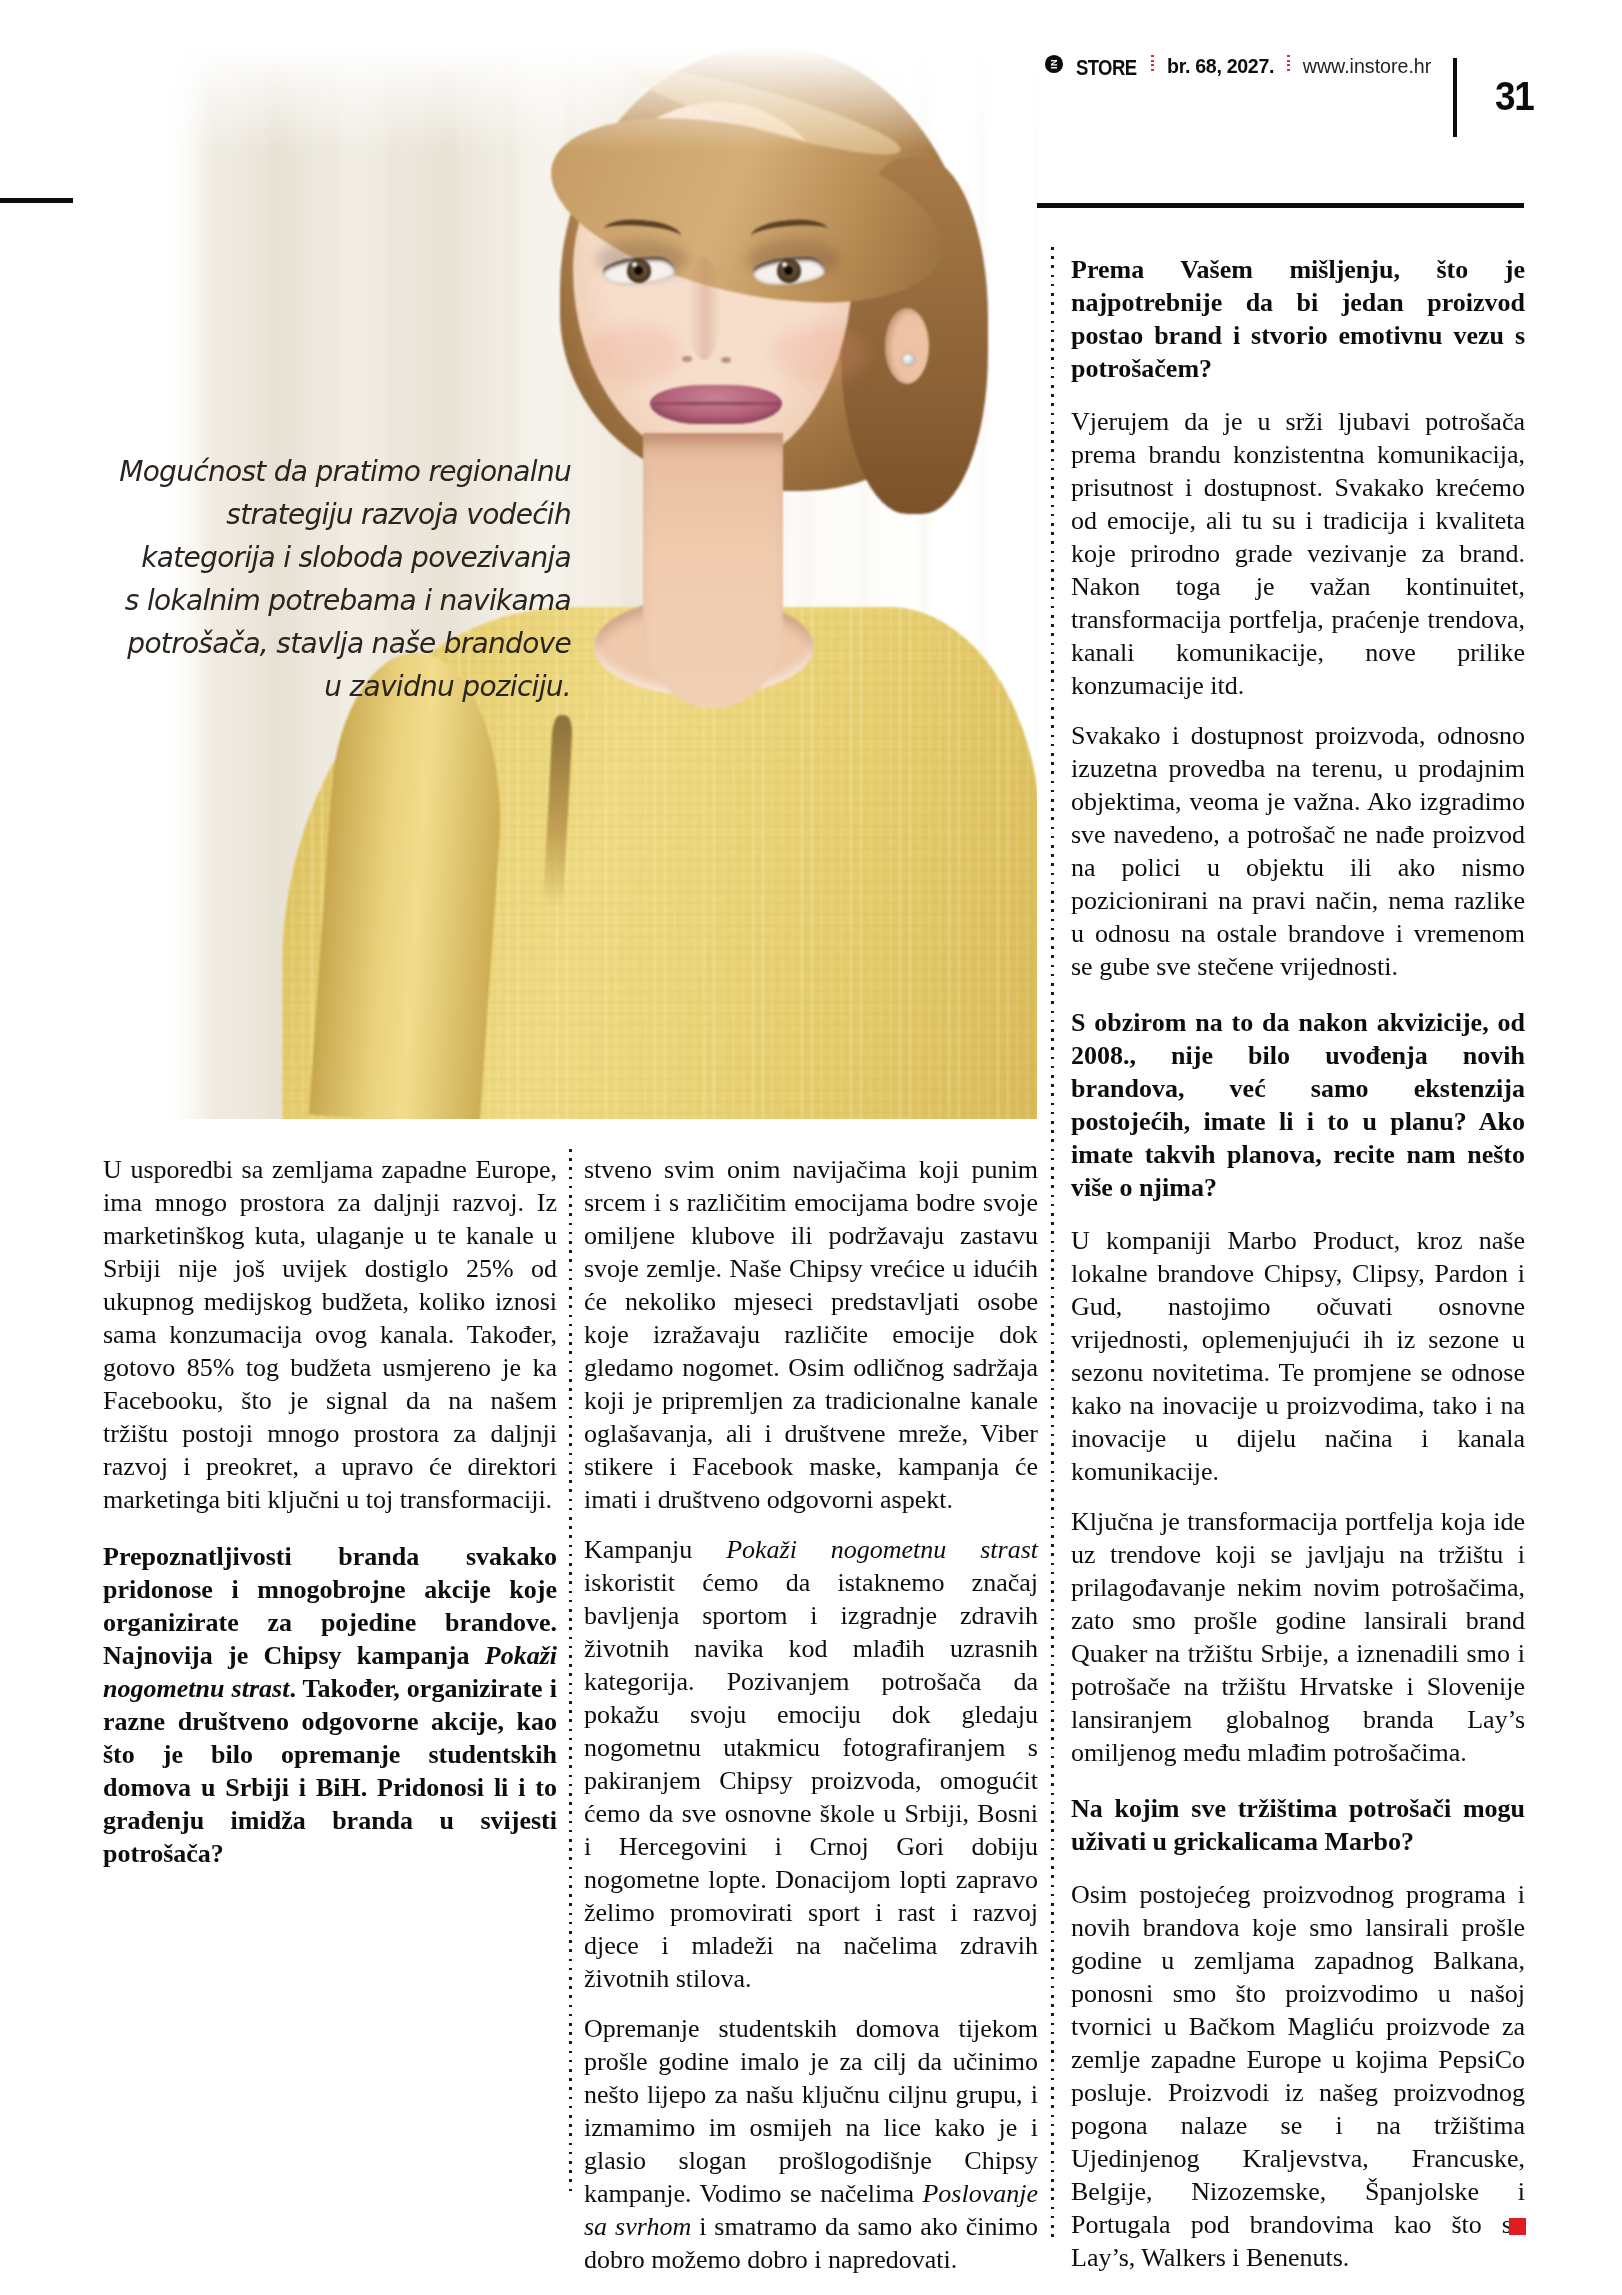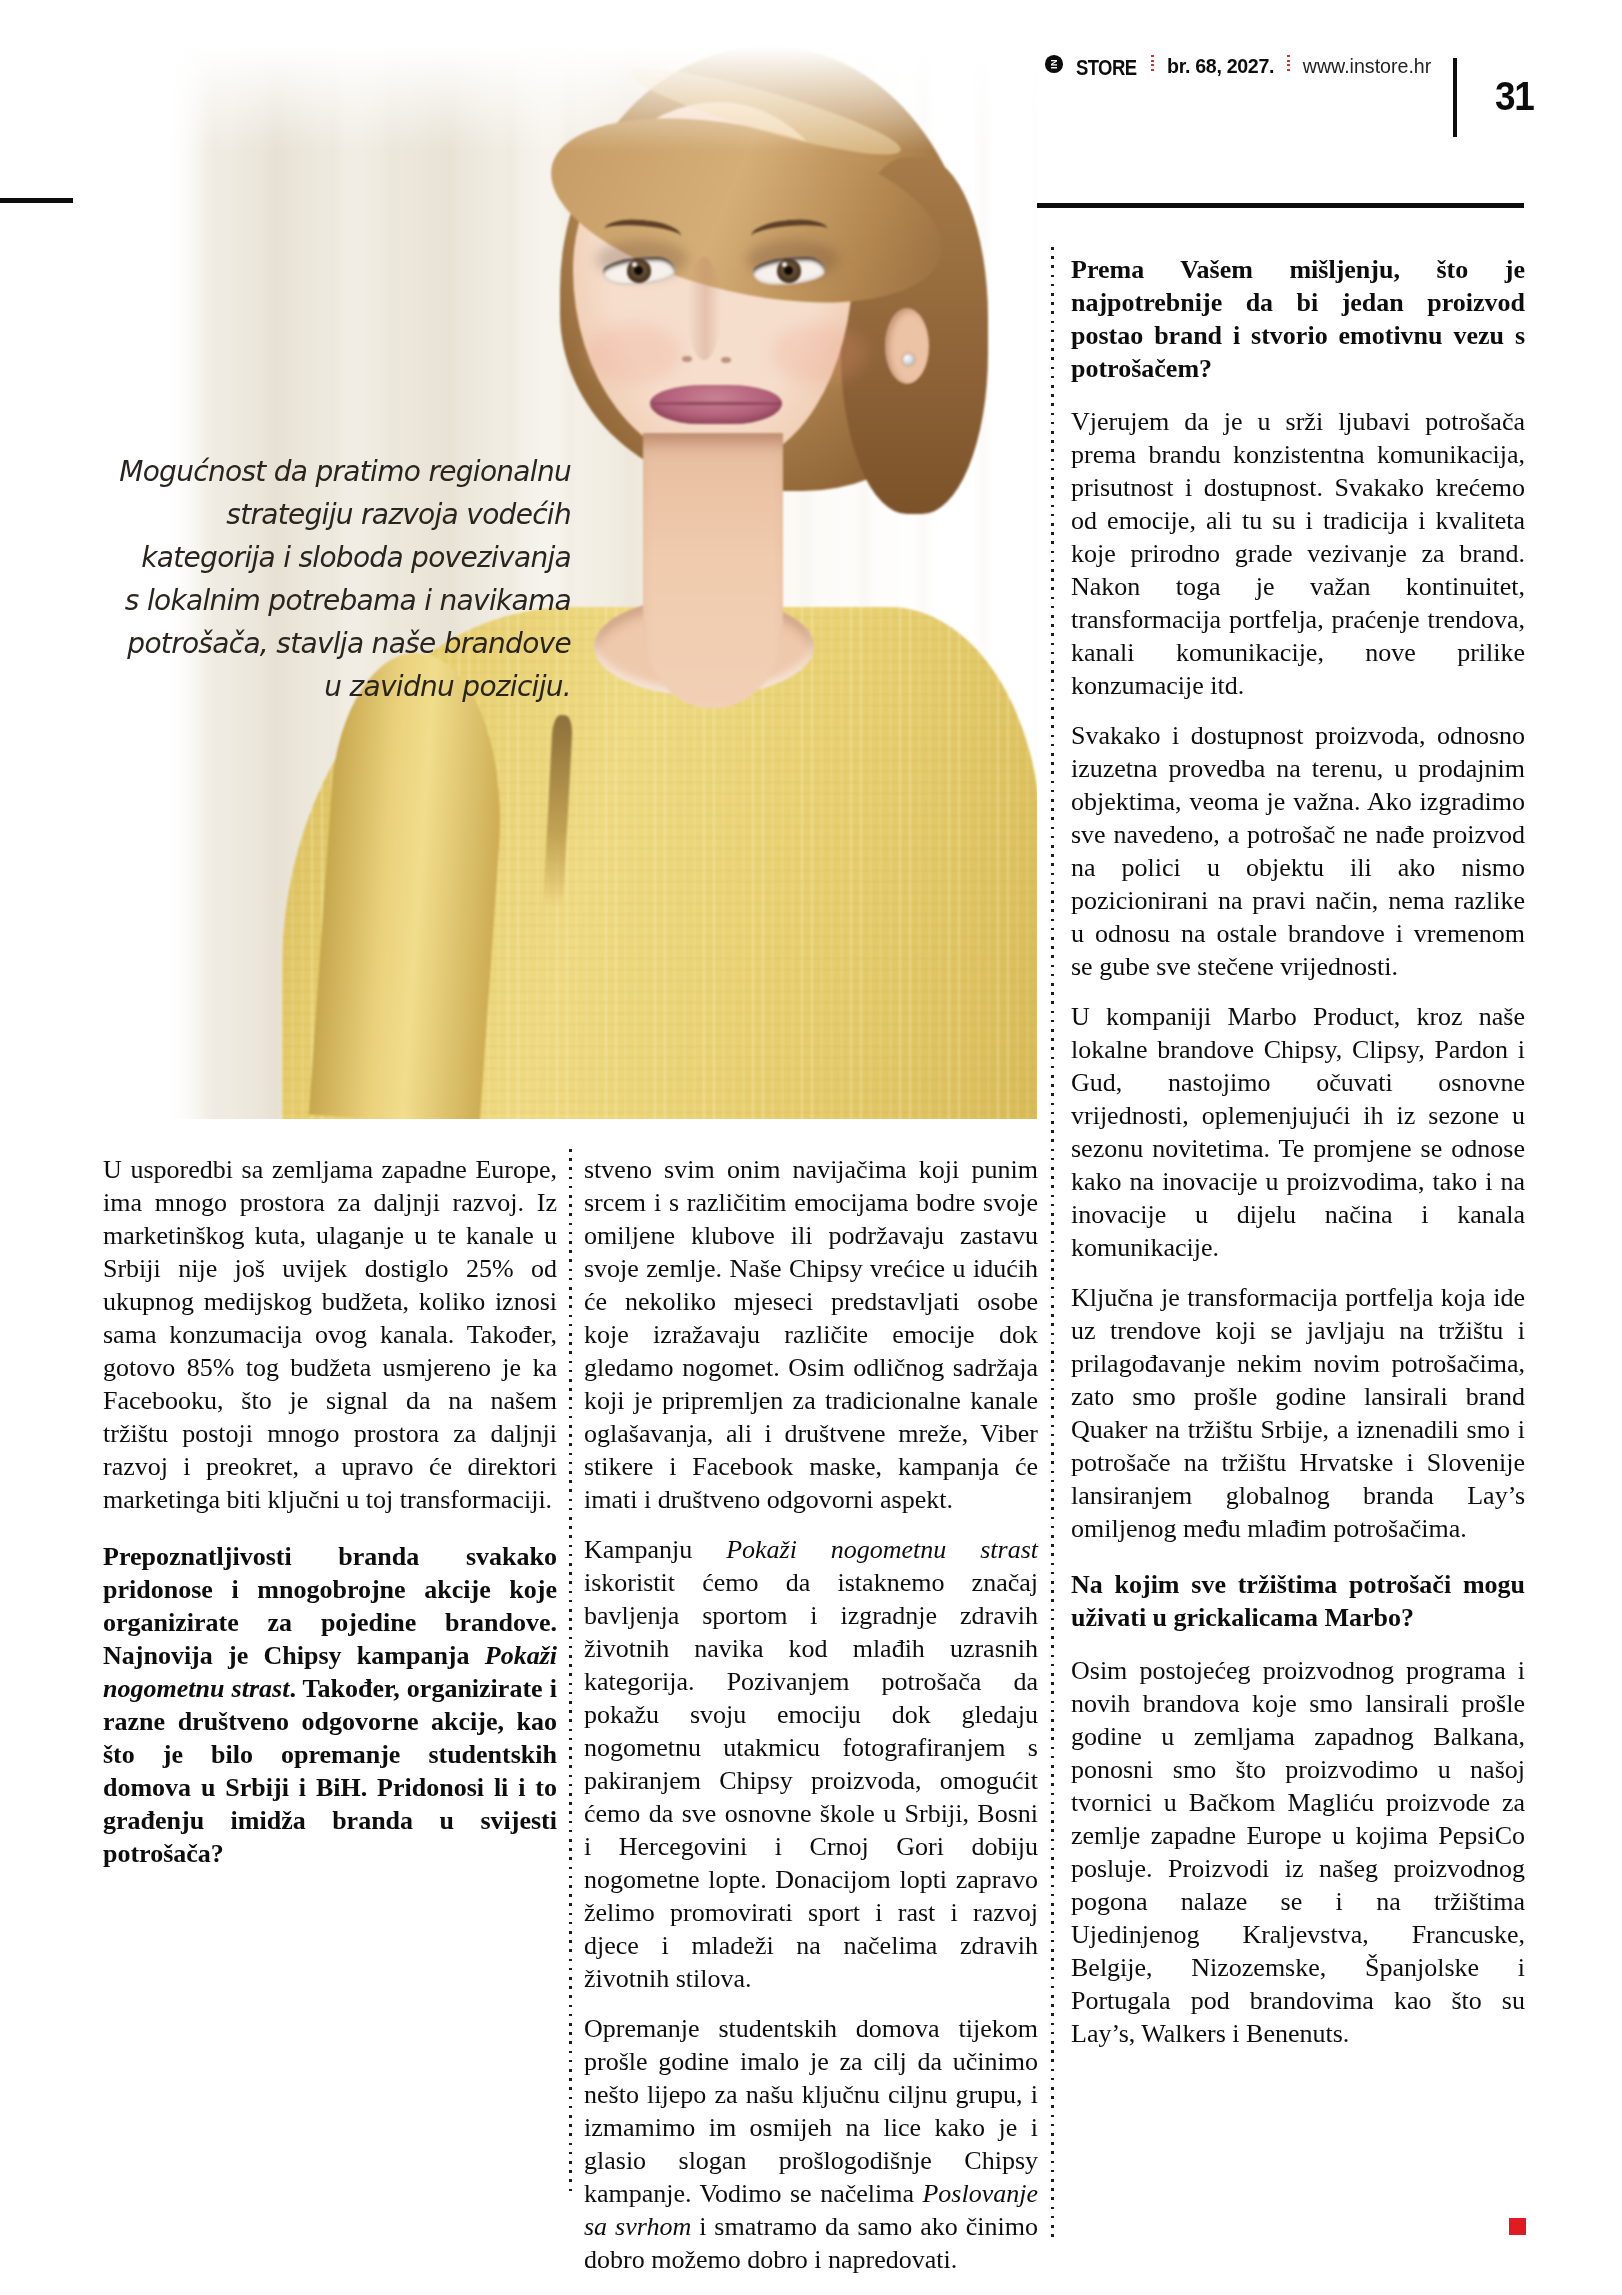--- a/index.html
+++ b/index.html
@@ -209,20 +209,21 @@
     </div>
   <div class="col col2">
       <p><span>stveno svim onim navijačima koji punim srcem i s različitim emocijama bodre svoje omiljene klubove ili podržavaju zastavu svoje zemlje. Naše Chipsy vrećice u idućih će nekoliko mjeseci predstavljati osobe koje izražavaju različite emocije dok gledamo nogomet. Osim odličnog sadržaja koji je pripremljen za tradicionalne kanale oglašavanja, ali i društvene mreže, Viber stikere i Facebook maske, kampanja će imati i društveno odgovorni aspekt.</span></p>
       <p><span>Kampanju </span><span class="it">Pokaži nogometnu strast</span><span> iskoristit ćemo da istaknemo značaj bavljenja sportom i izgradnje zdravih životnih navika kod mlađih uzrasnih kategorija. Pozivanjem potrošača da pokažu svoju emociju dok gledaju nogometnu utakmicu fotografiranjem s pakiranjem Chipsy proizvoda, omogućit ćemo da sve osnovne škole u Srbiji, Bosni i Hercegovini i Crnoj Gori dobiju nogometne lopte. Donacijom lopti zapravo želimo promovirati sport i rast i razvoj djece i mladeži na načelima zdravih životnih stilova.</span></p>
       <p><span>Opremanje studentskih domova tijekom prošle godine imalo je za cilj da učinimo nešto lijepo za našu ključnu ciljnu grupu, i izmamimo im osmijeh na lice kako je i glasio slogan prošlogodišnje Chipsy kampanje. Vodimo se načelima </span><span class="it">Poslovanje sa svrhom</span><span> i smatramo da samo ako činimo dobro možemo dobro i napredovati.</span></p>
     </div>
   <div class="col col3">
       <p class="q"><span>Prema Vašem mišljenju, što je najpotrebnije da bi jedan proizvod postao brand i stvorio emotivnu vezu s potrošačem?</span></p>
       <p><span>Vjerujem da je u srži ljubavi potrošača prema brandu konzistentna komunikacija, prisutnost i dostupnost. Svakako krećemo od emocije, ali tu su i tradicija i kvaliteta koje prirodno grade vezivanje za brand. Nakon toga je važan kontinuitet, transformacija portfelja, praćenje trendova, kanali komunikacije, nove prilike konzumacije itd.</span></p>
       <p><span>Svakako i dostupnost proizvoda, odnosno izuzetna provedba na terenu, u prodajnim objektima, veoma je važna. Ako izgradimo sve navedeno, a potrošač ne nađe proizvod na polici u objektu ili ako nismo pozicionirani na pravi način, nema razlike u odnosu na ostale brandove i vremenom se gube sve stečene vrijednosti.</span></p>
+      <p class="q"><span>S obzirom na to da nakon akvizicije, od 2008., nije bilo uvođenja novih brandova, već samo ekstenzija postojećih, imate li i to u planu? Ako imate takvih planova, recite nam nešto više o njima?</span></p>
       <p><span>U kompaniji Marbo Product, kroz naše lokalne brandove Chipsy, Clipsy, Pardon i Gud, nastojimo očuvati osnovne vrijednosti, oplemenjujući ih iz sezone u sezonu novitetima. Te promjene se odnose kako na inovacije u proizvodima, tako i na inovacije u dijelu načina i kanala komunikacije.</span></p>
       <p><span>Ključna je transformacija portfelja koja ide uz trendove koji se javljaju na tržištu i prilagođavanje nekim novim potrošačima, zato smo prošle godine lansirali brand Quaker na tržištu Srbije, a iznenadili smo i potrošače na tržištu Hrvatske i Slovenije lansiranjem globalnog branda Lay’s omiljenog među mlađim potrošačima.</span></p>
       <p class="q"><span>Na kojim sve tržištima potrošači mogu uživati u grickalicama Marbo?</span></p>
       <p><span>Osim postojećeg proizvodnog programa i novih brandova koje smo lansirali prošle godine u zemljama zapadnog Balkana, ponosni smo što proizvodimo u našoj tvornici u Bačkom Magliću proizvode za zemlje zapadne Europe u kojima PepsiCo posluje. Proizvodi iz našeg proizvodnog pogona nalaze se i na tržištima Ujedinjenog Kraljevstva, Francuske, Belgije, Nizozemske, Španjolske i Portugala pod brandovima kao što su Lay’s, Walkers i Benenuts.</span></p>
     </div>
 
   <div class="end-mark"></div>
 
 </div>
 

